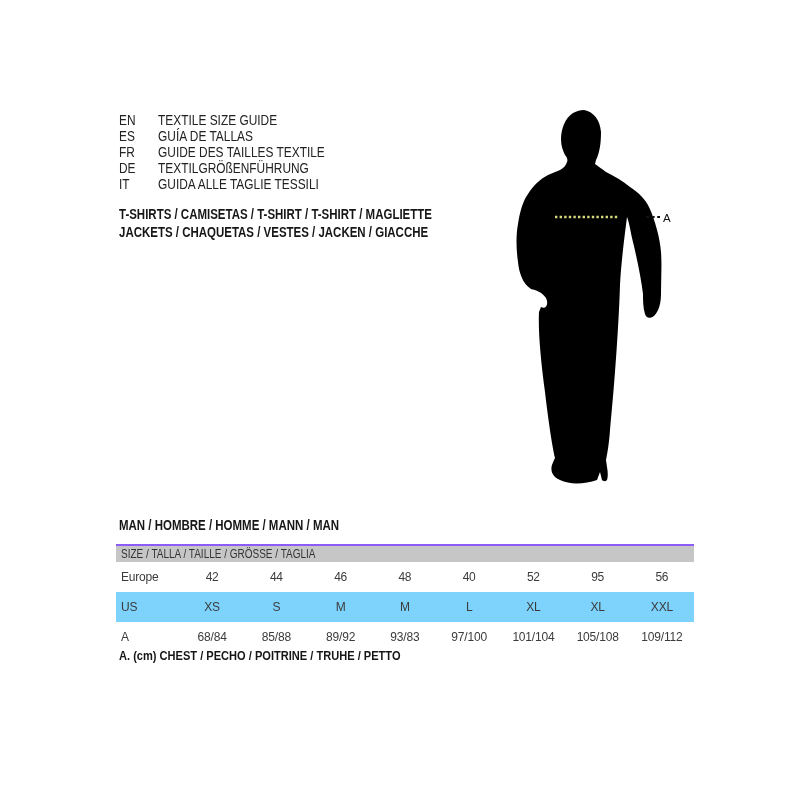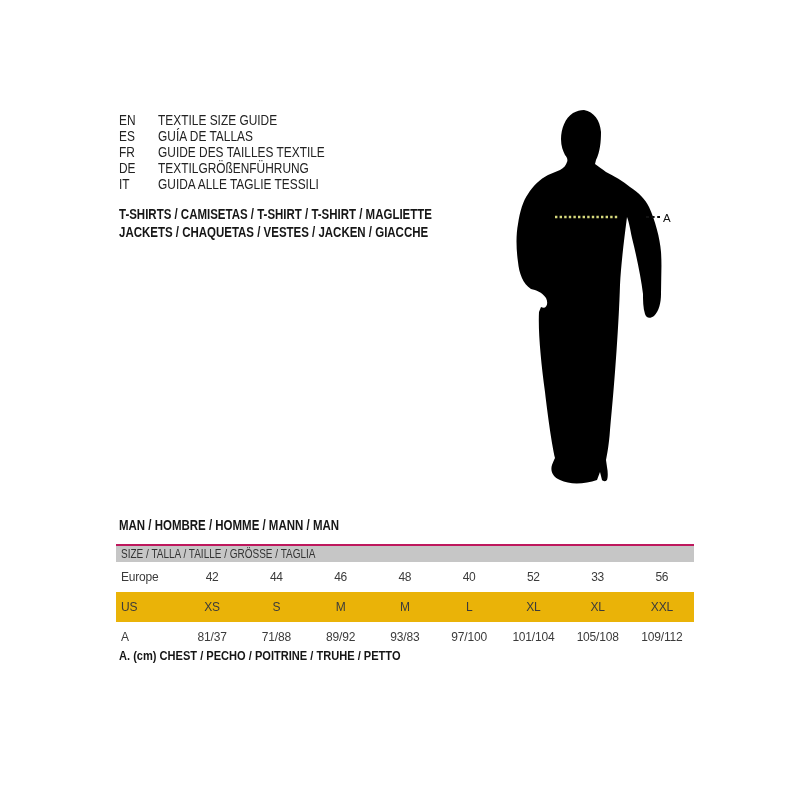--- a/index.html
+++ b/index.html
@@ -15,26 +15,26 @@
   .category-block{position:absolute;left:119px;top:205px;font-size:14px;line-height:18px;
     font-weight:bold;color:#161616;transform:scaleX(0.82);transform-origin:left top;white-space:nowrap;}
   
   .man-heading{position:absolute;left:119px;top:517px;font-size:14px;font-weight:bold;color:#161616;
     transform:scaleX(0.82);transform-origin:left top;white-space:nowrap;}
   
   .figure-wrap{position:absolute;left:510px;top:100px;width:170px;height:395px;}
   
   table.size-table{position:absolute;left:116px;top:544px;width:578px;border-collapse:collapse;
     table-layout:fixed;color:#3b3b3b;}
-  table.size-table th{background:#c6c6c6;border-top:2px solid #be185d;text-align:left;
+  table.size-table th{background:#c6c6c6;border-top:2px solid #8b5cf6;text-align:left;
     font-weight:normal;font-size:12.5px;color:#333;height:14px;padding:1px 3px 1px 5px;}
   table.size-table th .condense{display:inline-block;transform:scaleX(0.8);transform-origin:left center;white-space:nowrap;}
   table.size-table td{height:30px;padding:0;text-align:center;font-size:12px;letter-spacing:-0.2px;}
   table.size-table td.row-label{text-align:left;padding-left:5px;}
-  table.size-table tr.shaded td{background:#eab308;}
+  table.size-table tr.shaded td{background:#7dd3fc;}
   table.size-table col.lbl{width:64px;}
   
   .footnote{position:absolute;left:119px;top:648px;font-size:13.5px;font-weight:bold;color:#161616;
     transform:scaleX(0.82);transform-origin:left top;white-space:nowrap;}
 </style>
 </head>
 <body>
 
 <div class="lang-block">
   <div class="lang-row">
@@ -132,38 +132,38 @@
   </thead>
   <tbody>
     <tr>
       <td class="row-label">Europe</td>
       <td>42</td>
       <td>44</td>
       <td>46</td>
       <td>48</td>
       <td>40</td>
       <td>52</td>
-      <td>33</td>
+      <td>95</td>
       <td>56</td>
     </tr>
     <tr class="shaded">
       <td class="row-label">US</td>
       <td>XS</td>
       <td>S</td>
       <td>M</td>
       <td>M</td>
       <td>L</td>
       <td>XL</td>
       <td>XL</td>
       <td>XXL</td>
     </tr>
     <tr>
       <td class="row-label">A</td>
-      <td>81/37</td>
-      <td>71/88</td>
+      <td>68/84</td>
+      <td>85/88</td>
       <td>89/92</td>
       <td>93/83</td>
       <td>97/100</td>
       <td>101/104</td>
       <td>105/108</td>
       <td>109/112</td>
     </tr>
   </tbody>
 </table>
 

